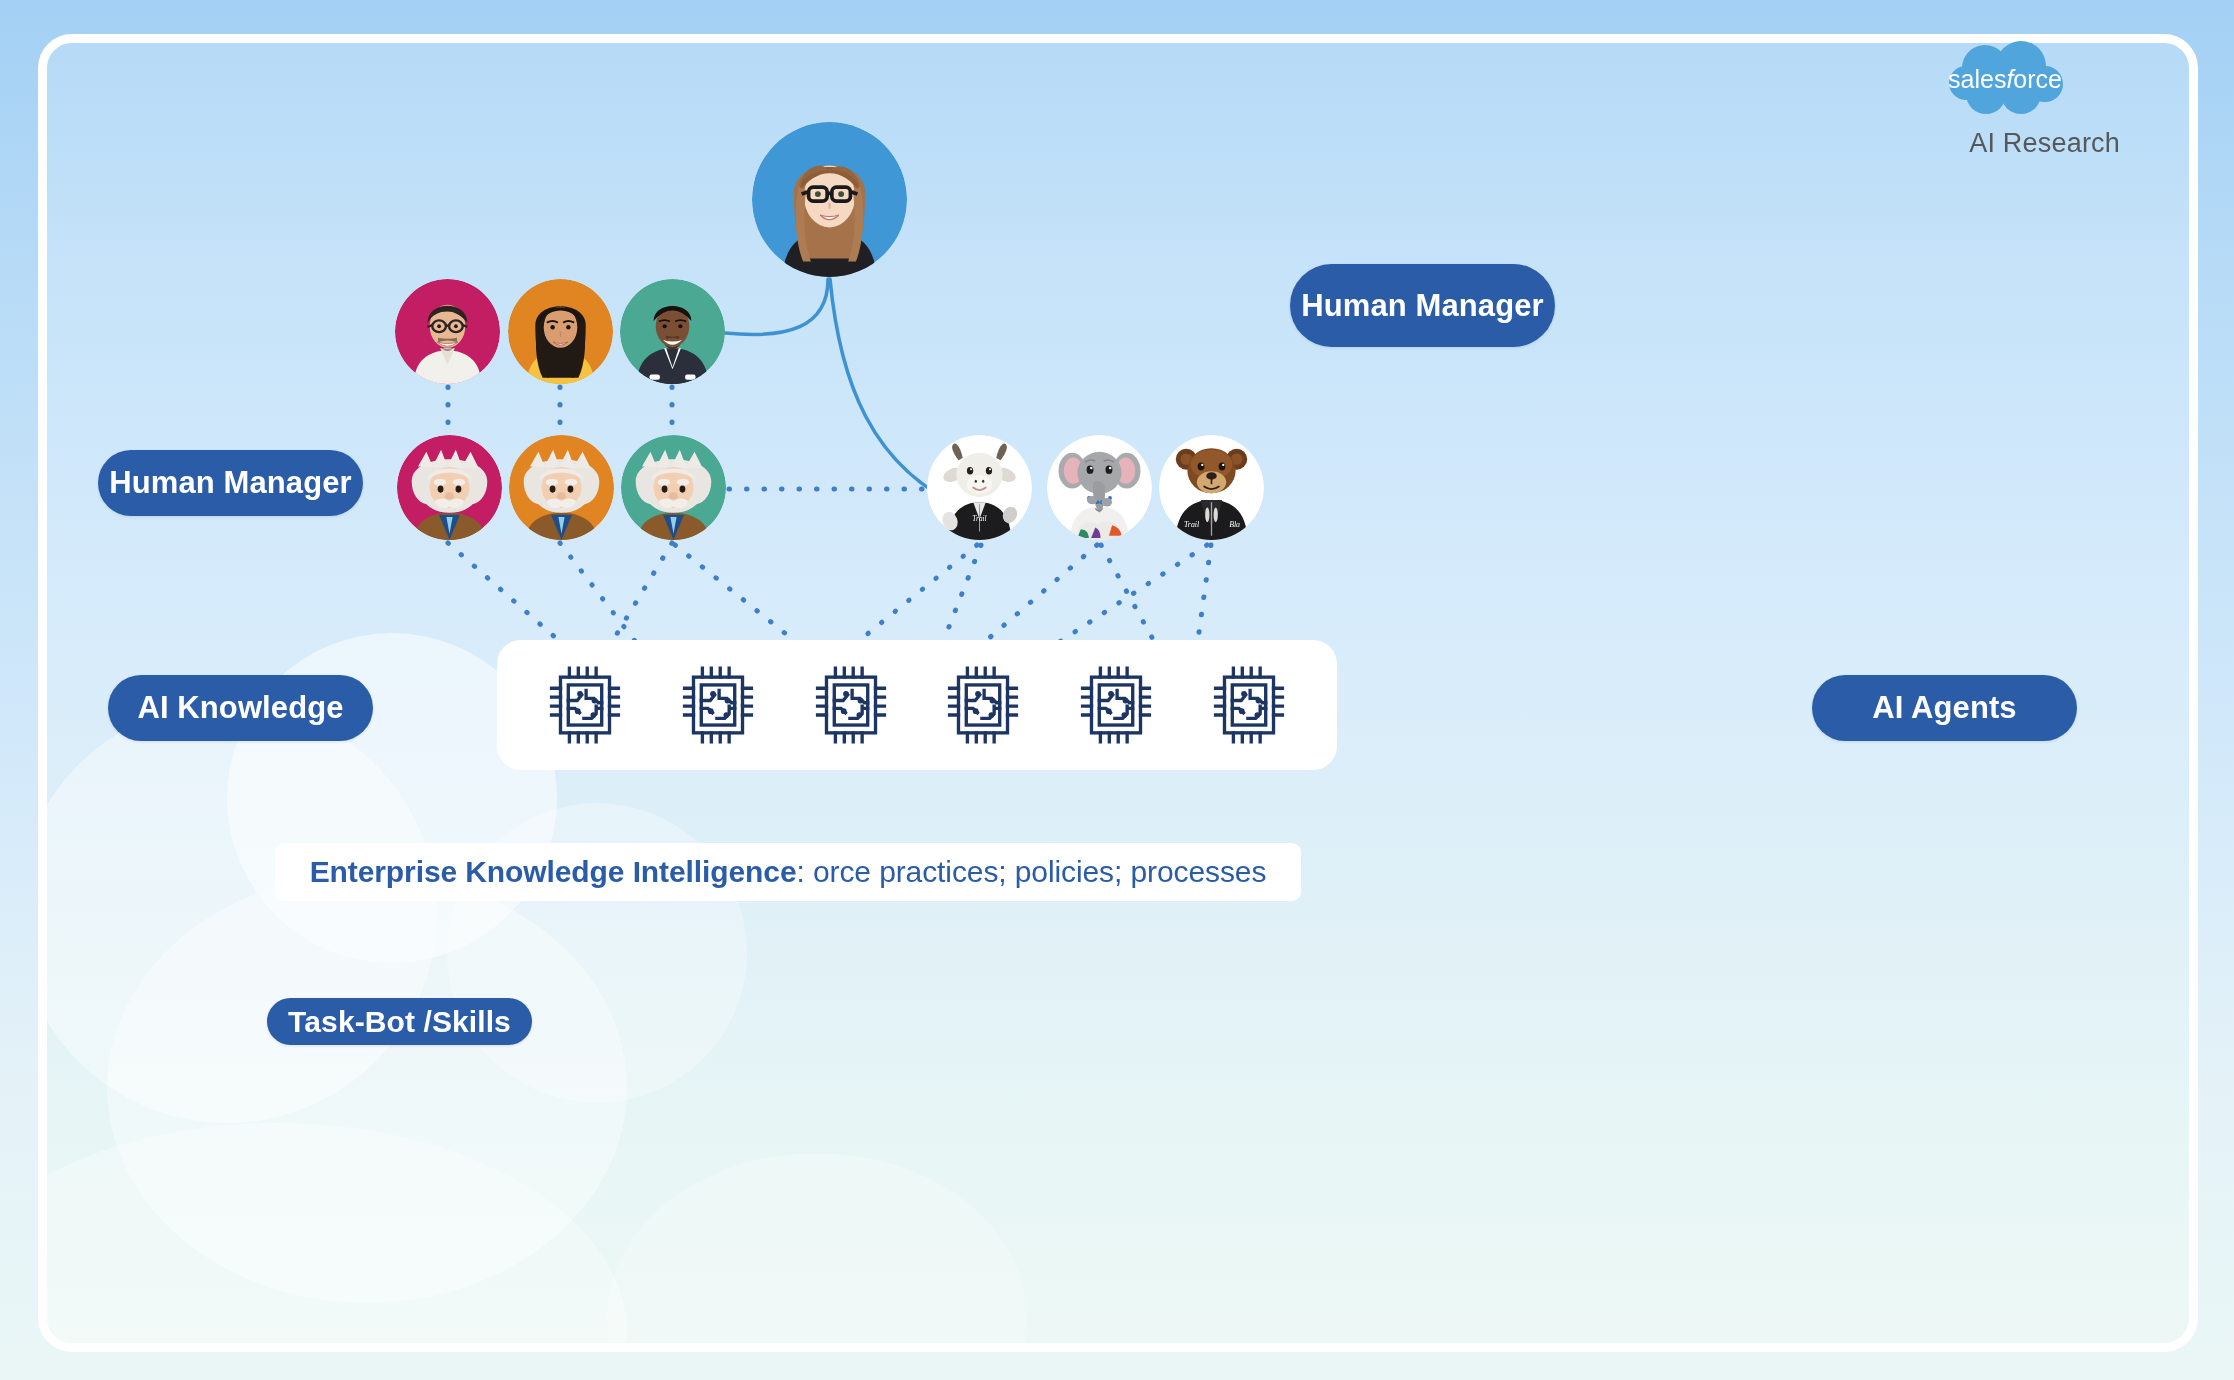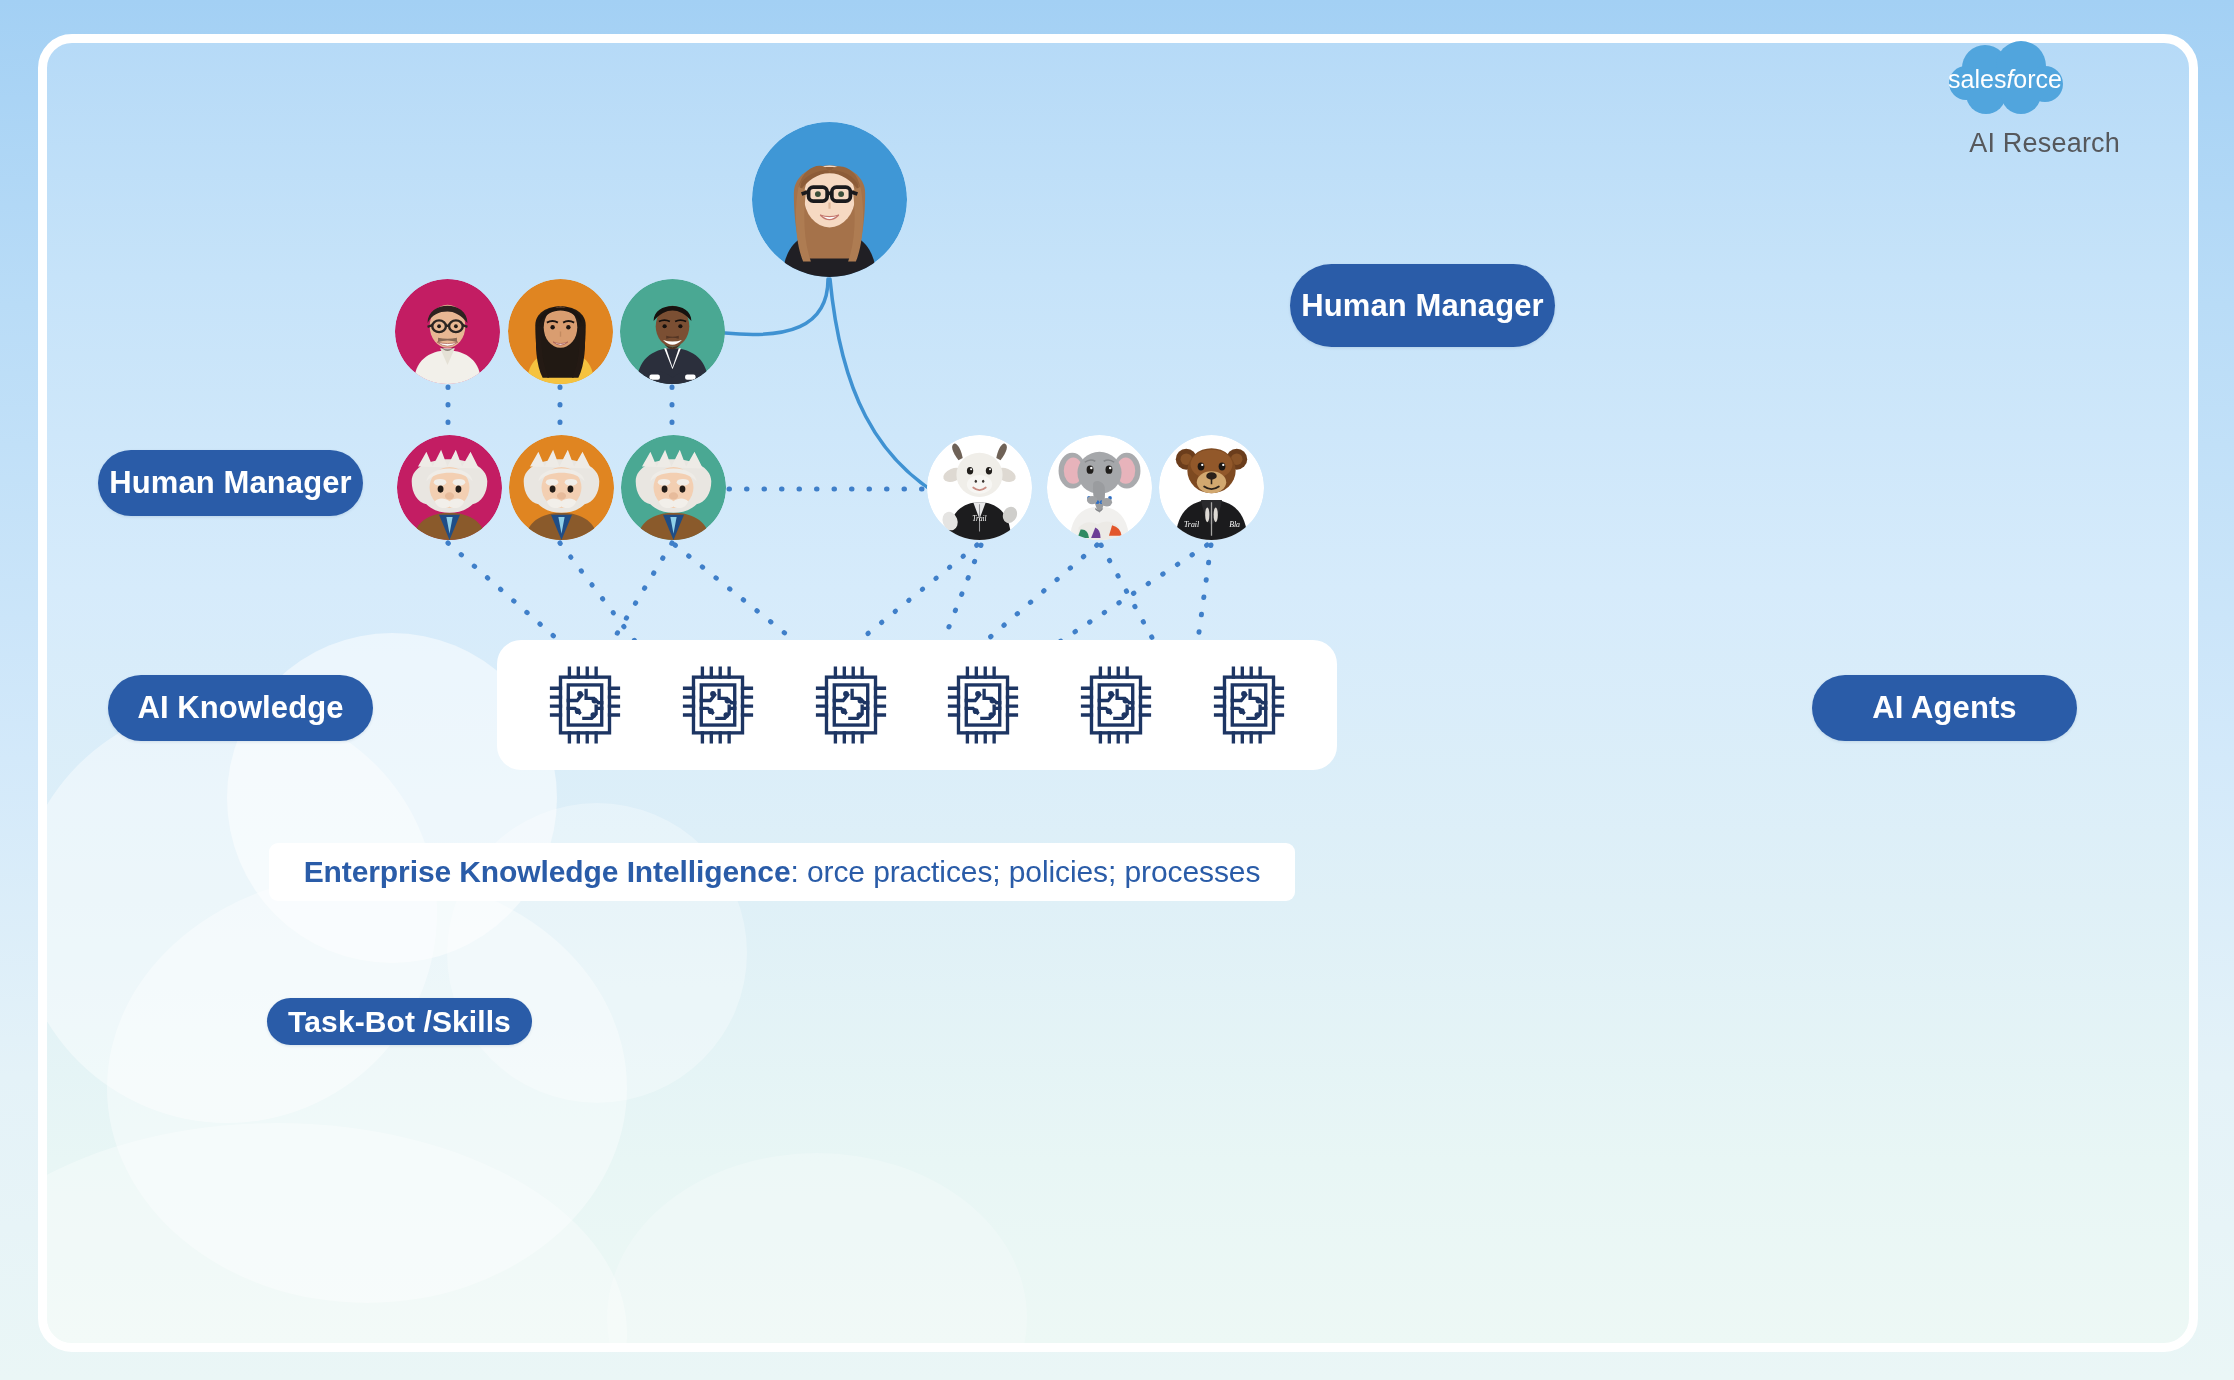--- a/index.html
+++ b/index.html
@@ -69,21 +69,21 @@
   }
   #chip-row{
     position:absolute; left:0; top:0; width:100%; height:100%;
     display:flex; align-items:center; justify-content:space-around; padding:0 22px;
   }
   .chip{ width:72px; height:78px; }
   .chip svg{ display:block; width:100%; height:100%; }
 
   
   #knowledge-banner{
-    position:absolute; left:222px; top:800px; width:1026px; height:58px;
+    position:absolute; left:228px; top:800px; width:1026px; height:58px;
     background:#ffffff; border-radius:9px;
     display:flex; align-items:center; justify-content:center;
     font-size:30px; color:#2a5ca8; white-space:nowrap; letter-spacing:-.1px;
   }
   #knowledge-strong{ font-weight:bold; }
   #knowledge-rest{ font-weight:normal; }
 
   
   #brand{
     position:absolute; left:1890px; top:38px; width:230px; text-align:right;

